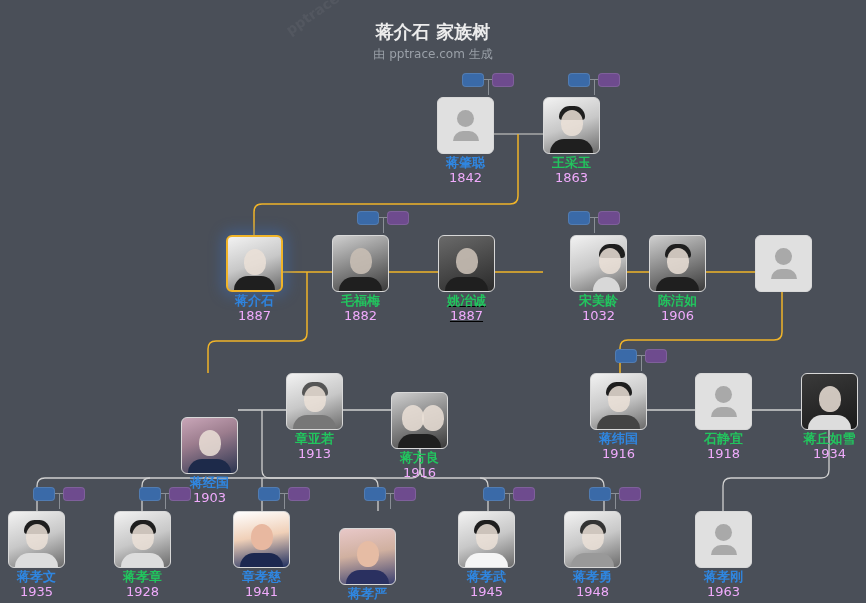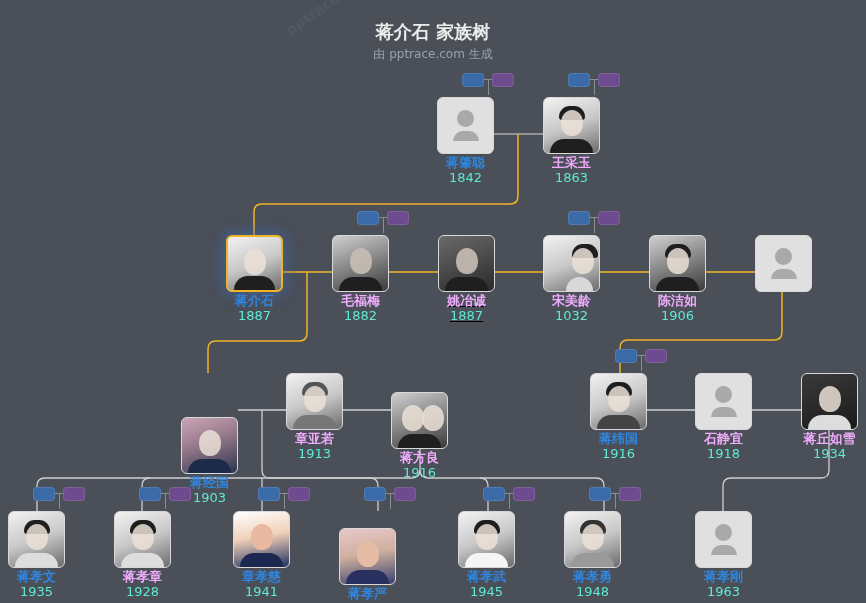--- a/index.html
+++ b/index.html
@@ -55,24 +55,24 @@
   .ph-body {
     position:absolute; left:50%; top:33px; width:26px; height:10px; margin-left:-13px;
     border-radius:13px 13px 0 0; background:#a9a9a9;
   }
   .name {
     width:90px; margin-left:-16.5px; text-align:center;
     font-size:13px; font-weight:bold; line-height:15px; margin-top:1px;
     white-space:nowrap;
   }
   .name.m { color:#2f86e0; }
-  .name.f { color:#f0abfc; }
+  .name.f { color:#22c55e; }
   .year {
     width:90px; margin-left:-16.5px; text-align:center;
-    font-size:13px; color:#5eead4; line-height:15px;
+    font-size:13px; color:#f0abfc; line-height:15px;
   }
   .pills { position:absolute; height:14px; width:58px; }
   .pill {
     position:absolute; top:0; width:20px; height:12px; border-radius:4px;
     border:1px solid rgba(255,255,255,0.12);
   }
   .pill.b { left:0; background:#3a6aa8; }
   .pill.p { left:30px; background:#6e4b8e; }
   .pill-link { position:absolute; left:22px; top:6px; width:8px; height:1px; background:#8a8f96; }
   .pill-stem { position:absolute; left:26px; top:6px; width:1px; height:16px; background:#8a8f96; }
@@ -218,21 +218,21 @@
   <div class="year">1882</div>
 </div>
 <div class="node" style="left:438px;top:235px;text-decoration:underline;">
   <div class="card photo" style="background:linear-gradient(160deg,#6a6a6a,#2a2a2a);">
       <div class="face dark"></div>
       <div class="body-shape"></div>
     </div>
   <div class="name f">姚冶诚</div>
   <div class="year">1887</div>
 </div>
-<div class="node" style="left:543px;top:235px;">
+<div class="node" style="left:570px;top:235px;">
   <div class="card photo light">
       <div class="hair" style="margin-left:0;"></div>
       <div class="face" style="margin-left:0;"></div>
       <div class="body-shape" style="left:22px;background:#d8d8d8;"></div>
     </div>
   <div class="name f">宋美龄</div>
   <div class="year">1032</div>
 </div>
 <div class="node" style="left:649px;top:235px;">
   <div class="card photo">

